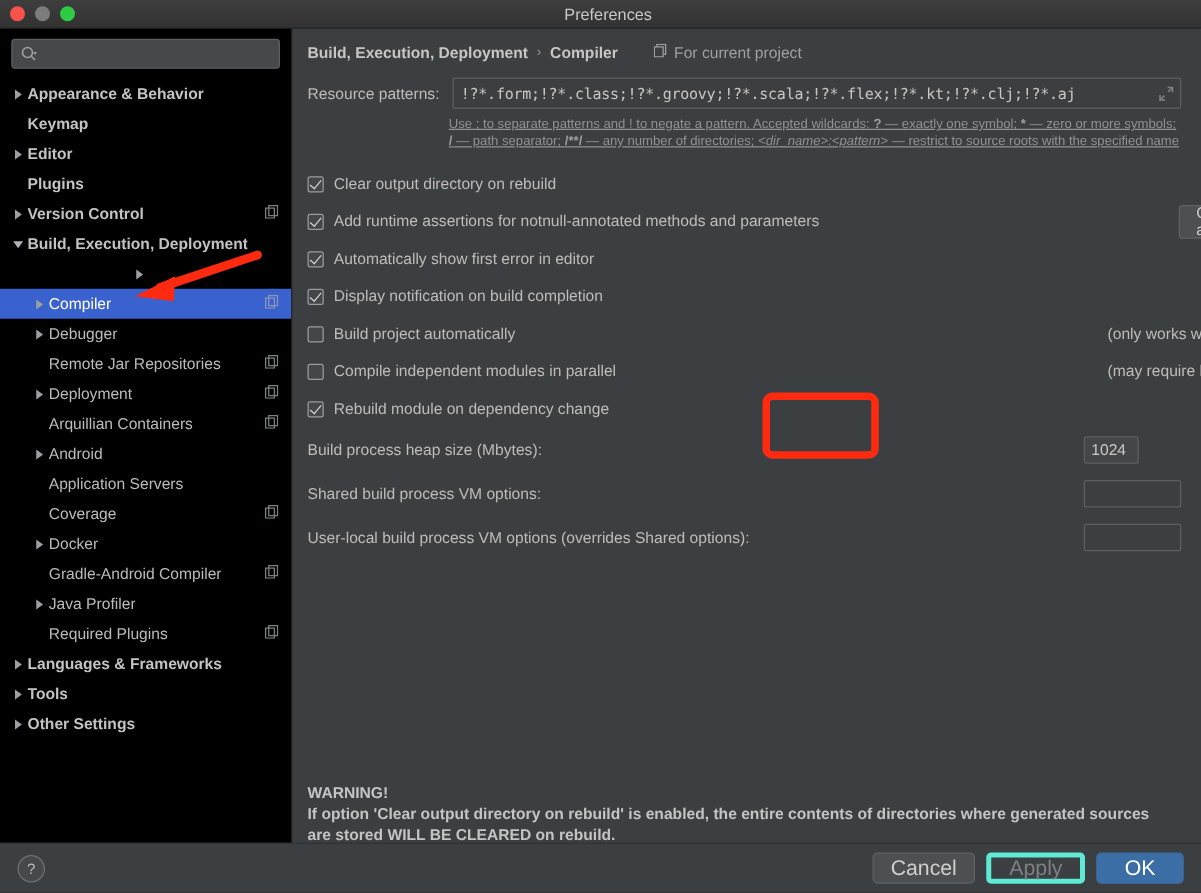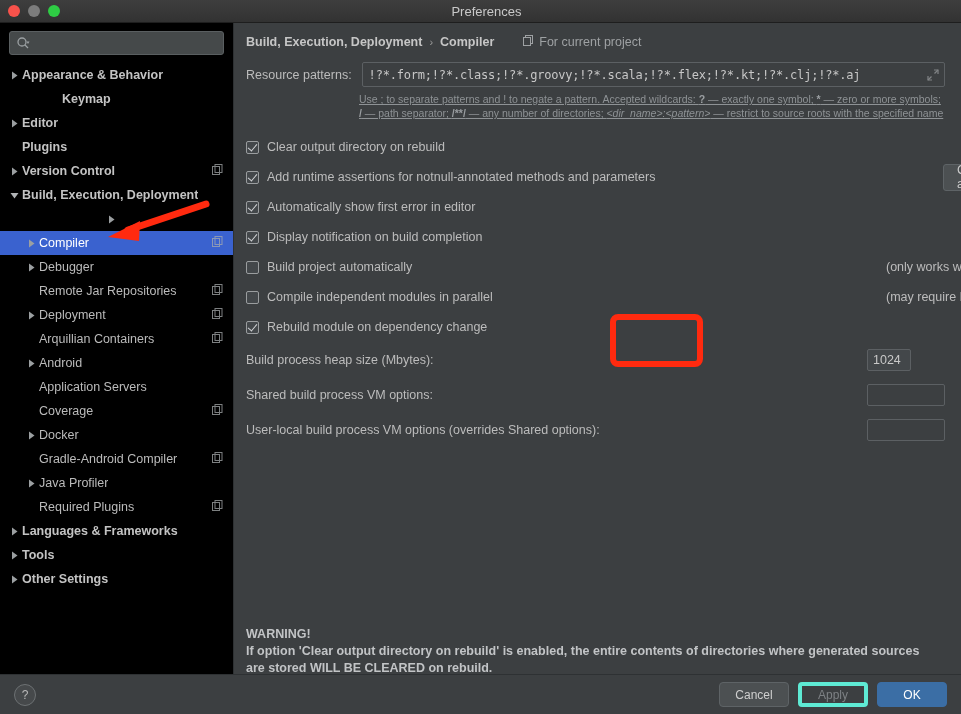--- a/index.html
+++ b/index.html
@@ -192,21 +192,21 @@
   .help-btn {
     width: 20px; height: 20px; border-radius: 50%;
     border: 1px solid #6d7173; background: #46494b;
     color: #b9b9b9; font-size: 12px;
     display: flex; align-items: center; justify-content: center;
     cursor: default;
   }
   .footer-right { margin-left: auto; display: flex; gap: 9px; }
   .btn {
     height: 25px; min-width: 70px; padding: 0 14px;
-    border-radius: 4px; font-family: inherit; font-size: 12px;
+    border-radius: 4px; font-family: inherit; font-size: 17px;
     display: flex; align-items: center; justify-content: center;
     cursor: default; box-sizing: border-box;
   }
   .btn.cancel { background: #4c5052; border: 1px solid #5e6366; color: #cfcfcf; }
   .btn.apply  { background: #43464800; border: 4px solid #5eead4; color: #7d8184; }
   .btn.ok     { background: #3b6ea5; border: 1px solid #3b6ea5; color: #ffffff; }
 
   
   .overlay { position: absolute; inset: 0; pointer-events: none; }
   .red-rect {
@@ -246,21 +246,21 @@
       </div>
       <div class="tree" id="tree">
           <div class="tree-row bold" style="padding-left: 6px;">
             <span class="twisty">
               <svg width="9" height="9" viewBox="0 0 9 9">
                 <polygon points="2,0.5 2,8.5 7.5,4.5" fill="#9b9fa1"></polygon>
               </svg>
             </span>
             <span class="tree-label">Appearance &amp; Behavior</span>
           </div>
-          <div class="tree-row bold" style="padding-left: 6px; gap: 40px;">
+          <div class="tree-row bold" style="padding-left: 6px;">
             <span class="twisty"></span>
             <span class="tree-label">Keymap</span>
           </div>
           <div class="tree-row bold" style="padding-left: 6px;">
             <span class="twisty">
               <svg width="9" height="9" viewBox="0 0 9 9">
                 <polygon points="2,0.5 2,8.5 7.5,4.5" fill="#9b9fa1"></polygon>
               </svg>
             </span>
             <span class="tree-label">Editor</span>

